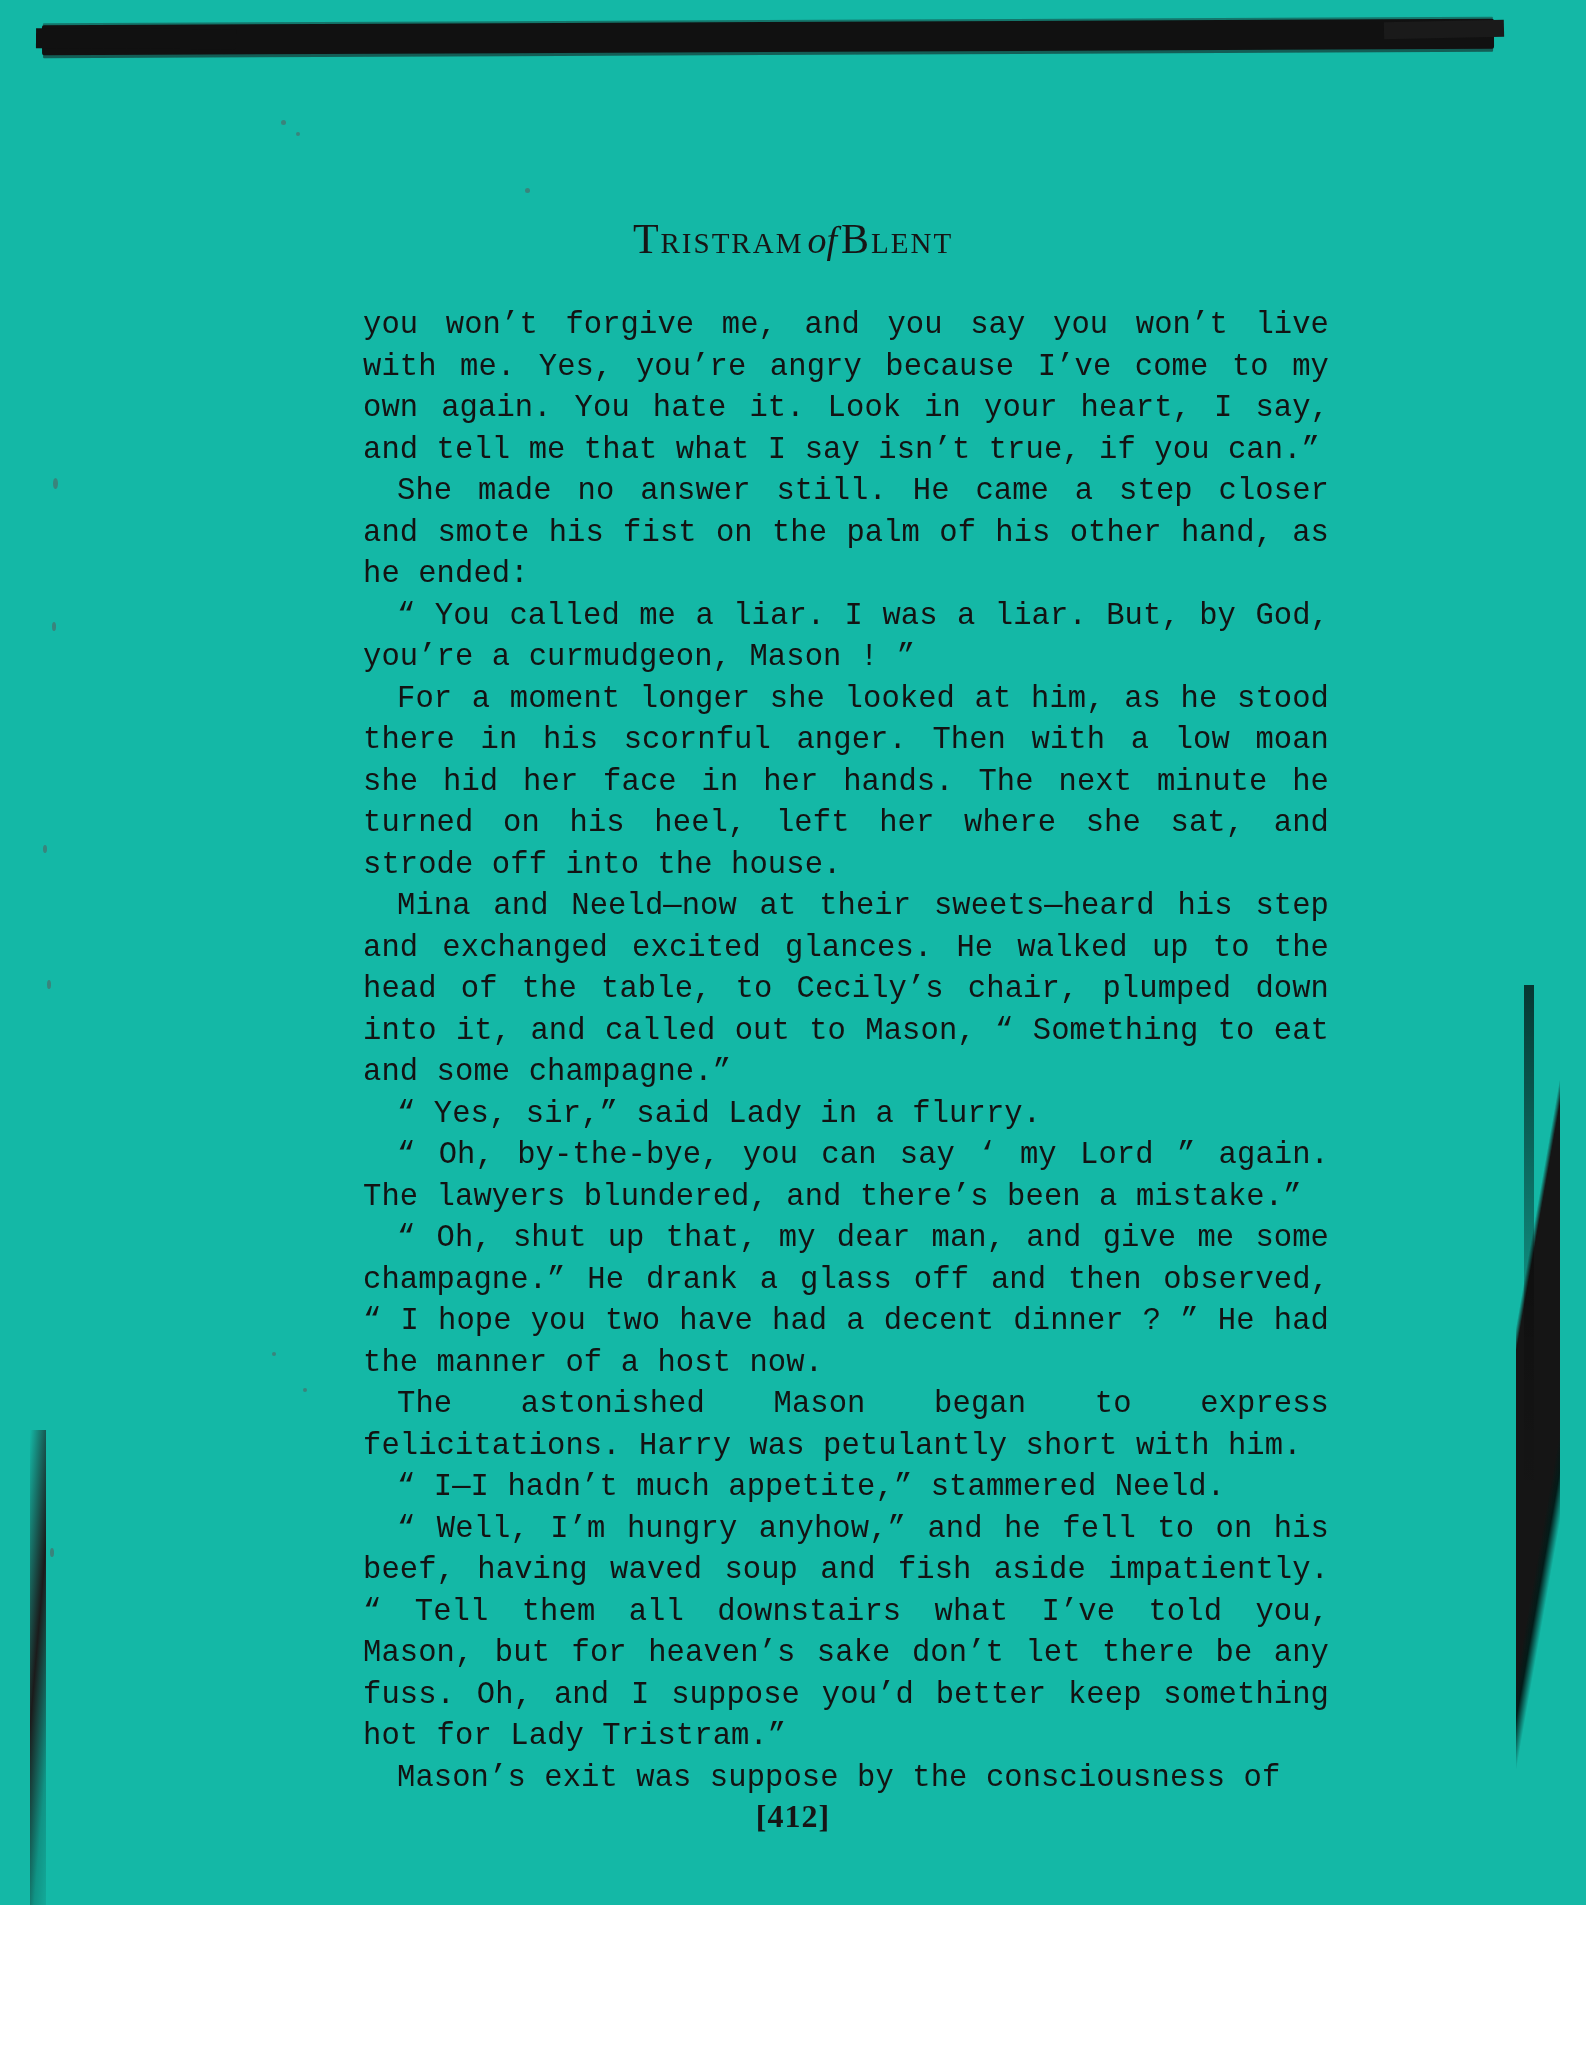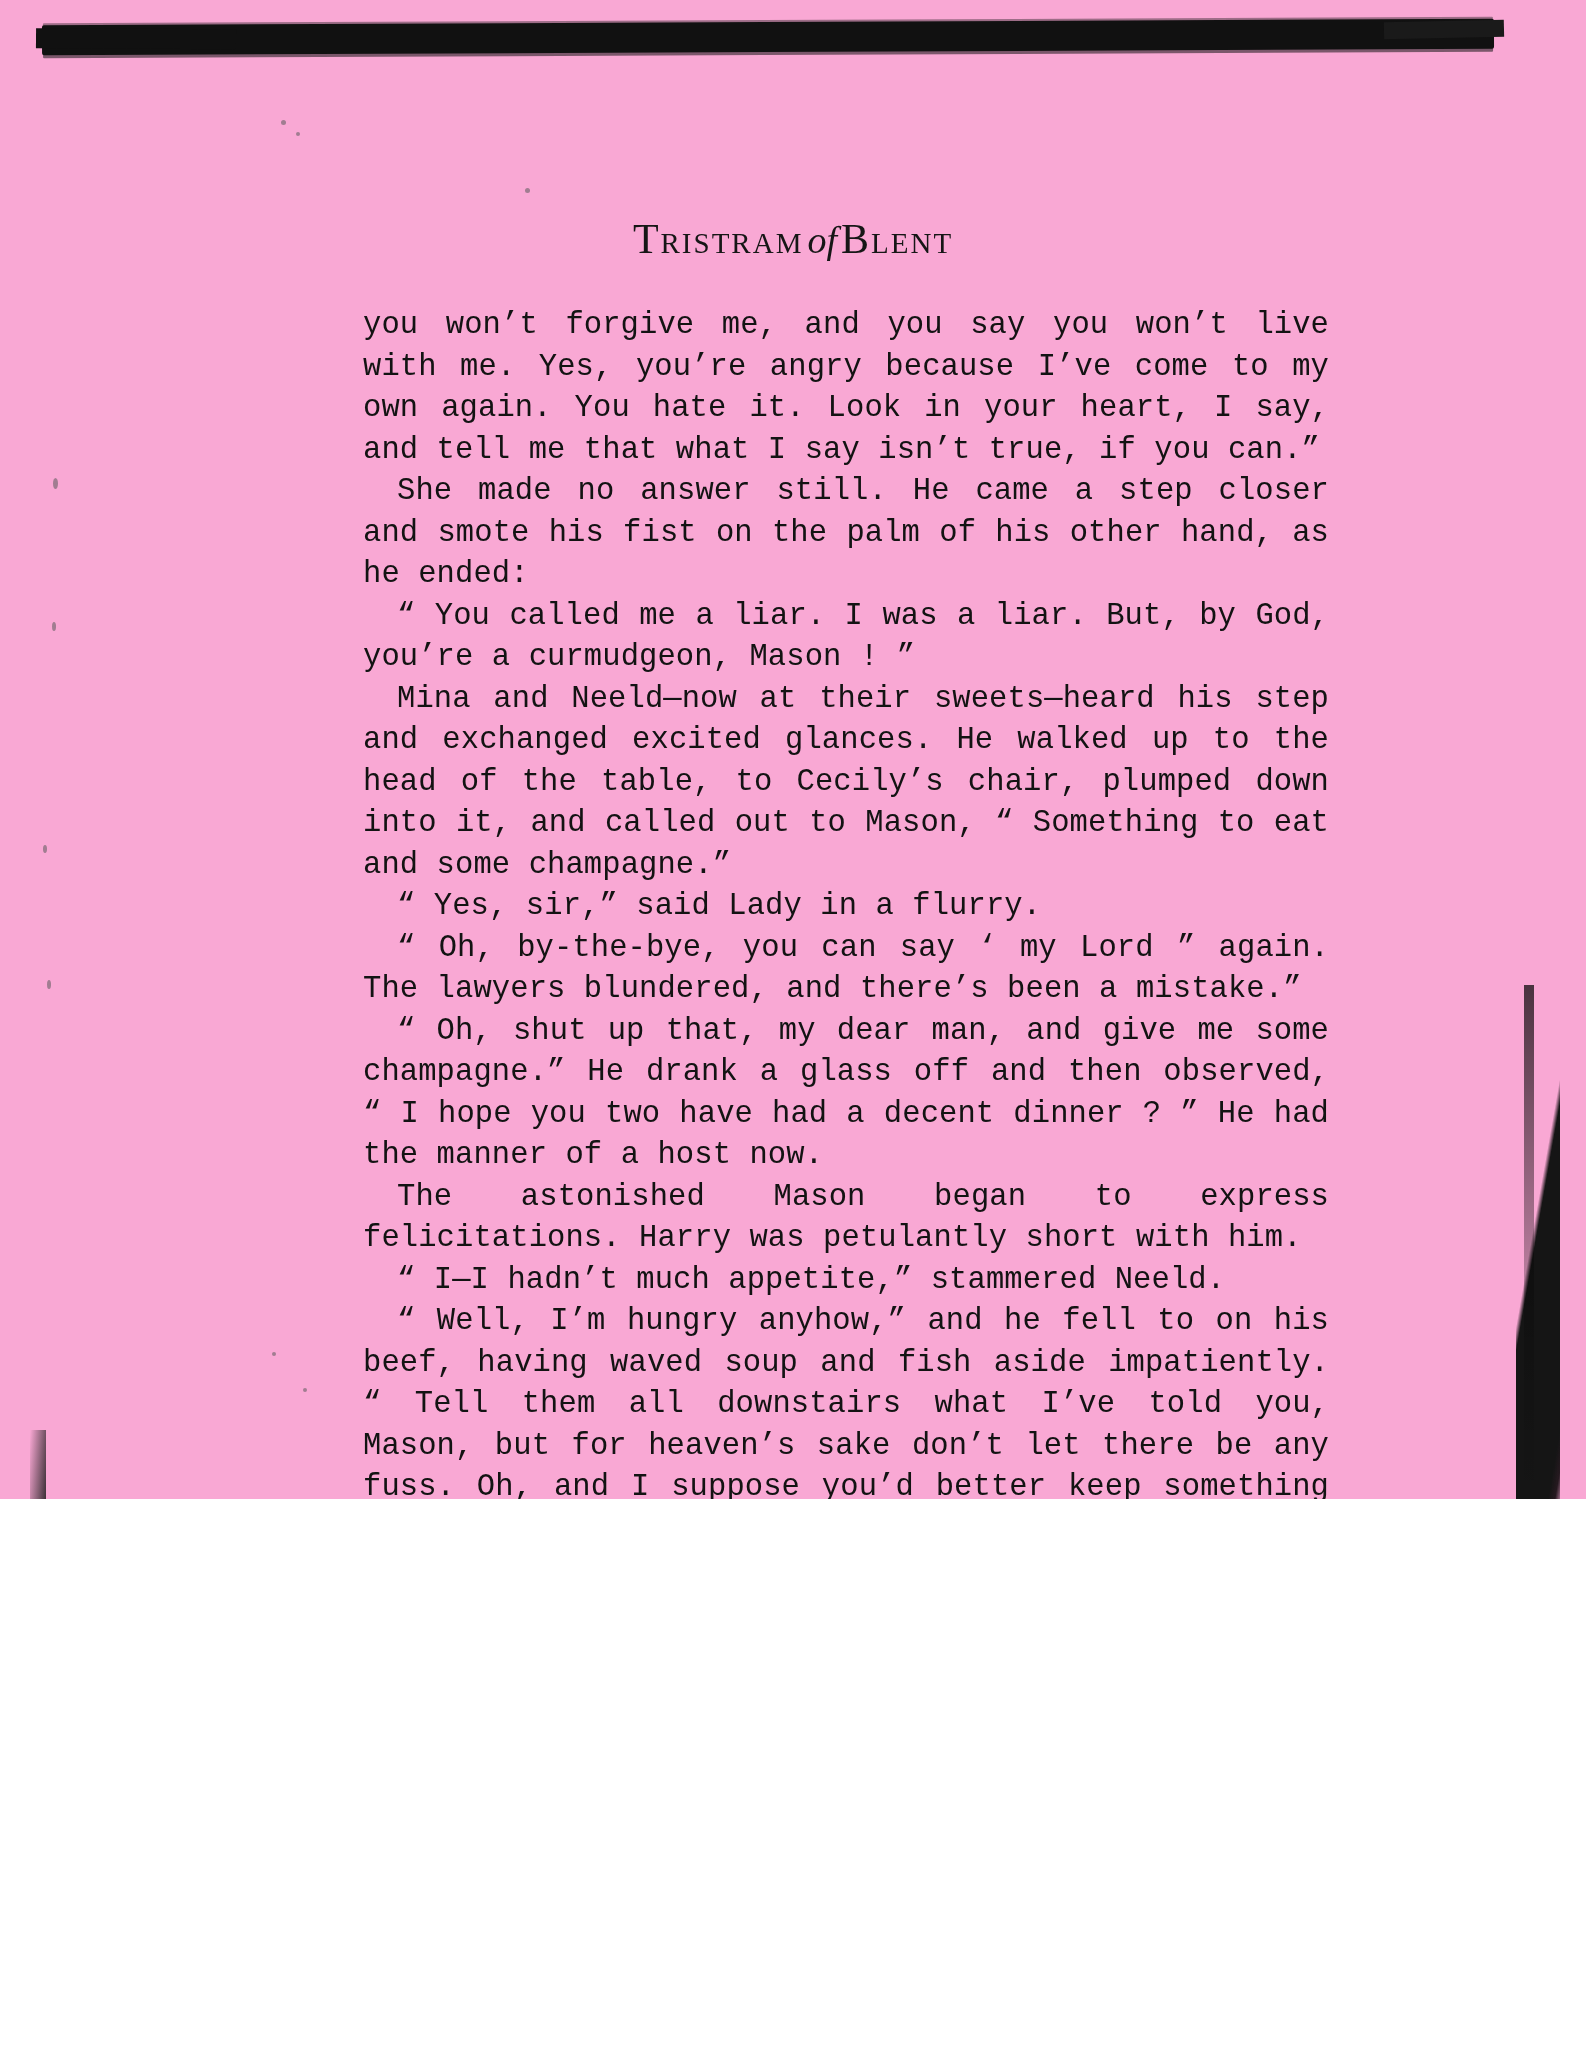--- a/index.html
+++ b/index.html
@@ -3,22 +3,22 @@
 <meta charset="utf-8">
 <style>
   html, body {
     margin: 0;
     padding: 0;
     background: #ffffff;
   }
   #page {
     position: relative;
     width: 1586px;
-    height: 1499px;
-    background: #f9a8d4;
+    height: 1905px;
+    background: #14b8a6;
     overflow: hidden;
     font-family: "Liberation Serif", "DejaVu Serif", serif;
     color: #141414;
   }
 
   
   .top-smudge {
     position: absolute;
     left: 42px;
     top: 22px;
@@ -155,20 +155,21 @@
   <span class="speck" style="left:272px;top:1352px;width:4px;height:4px;"></span>
 
   <div class="running-head">
     <span class="sc">Tristram</span><span class="of">of</span><span class="sc">Blent</span>
   </div>
 
   <div class="column">
     <p class="first">you won’t forgive me, and you say you won’t live with me.   Yes, you’re angry because I’ve come to my own again.   You hate it.   Look in your heart, I say, and tell me that what I say isn’t true, if you can.”</p>
     <p class="indent">She made no answer still.   He came a step closer and smote his fist on the palm of his other hand, as he ended:</p>
     <p class="indent">“ You called me a liar.   I was a liar.   But, by God, you’re a curmudgeon, Mason ! ”</p>
+    <p class="indent">For a moment longer she looked at him, as he stood there in his scornful anger.   Then with a low moan she hid her face in her hands.   The next minute he turned on his heel, left her where she sat, and strode off into the house.</p>
     <p class="indent">Mina and Neeld—now at their sweets—heard his step and exchanged excited glances.   He walked up to the head of the table, to Cecily’s chair, plumped down into it, and called out to Mason, “ Something to eat and some champagne.”</p>
     <p class="indent">“ Yes, sir,” said Lady in a flurry.</p>
     <p class="indent">“ Oh, by-the-bye, you can say ‘ my Lord ” again. The lawyers blundered, and there’s been a mistake.”</p>
     <p class="indent">“ Oh, shut up that, my dear man, and give me some champagne.”   He drank a glass off and then observed, “ I hope you two have had a decent dinner ? ”   He had the manner of a host now.</p>
     <p class="indent">The astonished Mason began to express felicitations. Harry was petulantly short with him.</p>
     <p class="indent">“ I—I hadn’t much appetite,” stammered Neeld.</p>
     <p class="indent">“ Well, I’m hungry anyhow,” and he fell to on his beef, having waved soup and fish aside impatiently. “ Tell them all downstairs what I’ve told you, Mason, but for heaven’s sake don’t let there be any fuss.   Oh, and I suppose you’d better keep something hot for Lady Tristram.”</p>
     <p class="indent">Mason’s exit was suppose by the consciousness of</p>
   </div>
 

